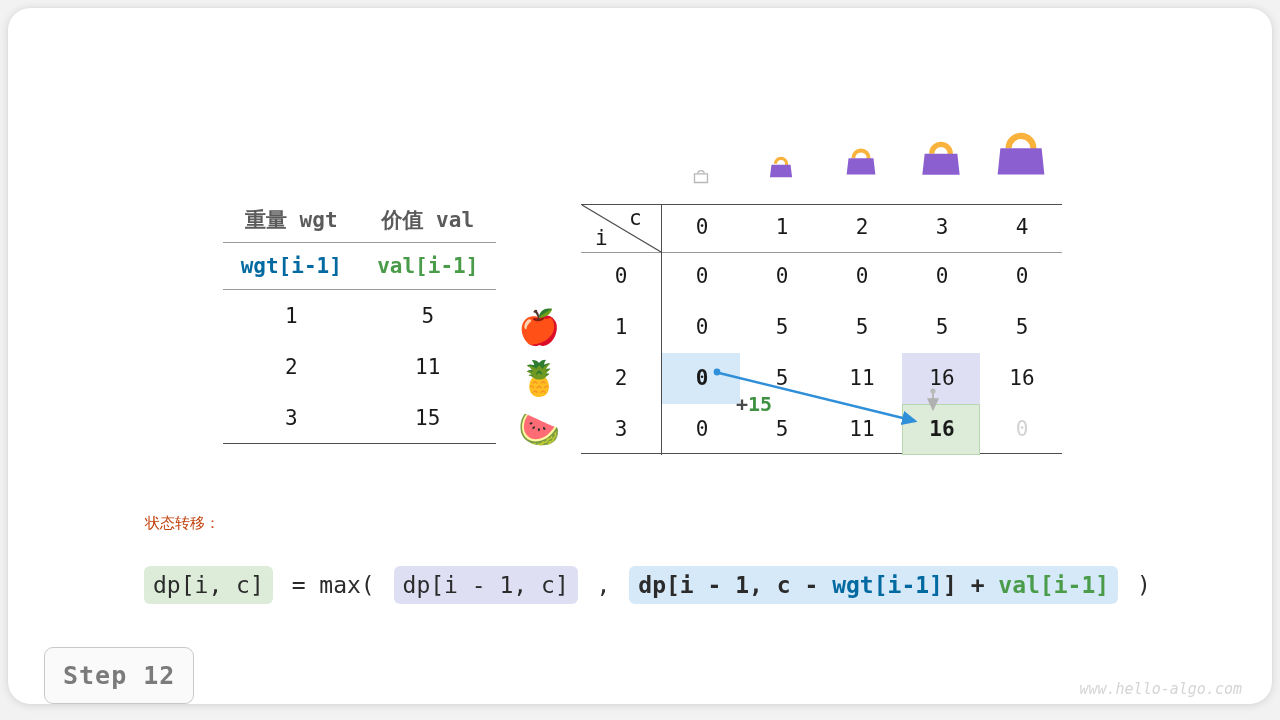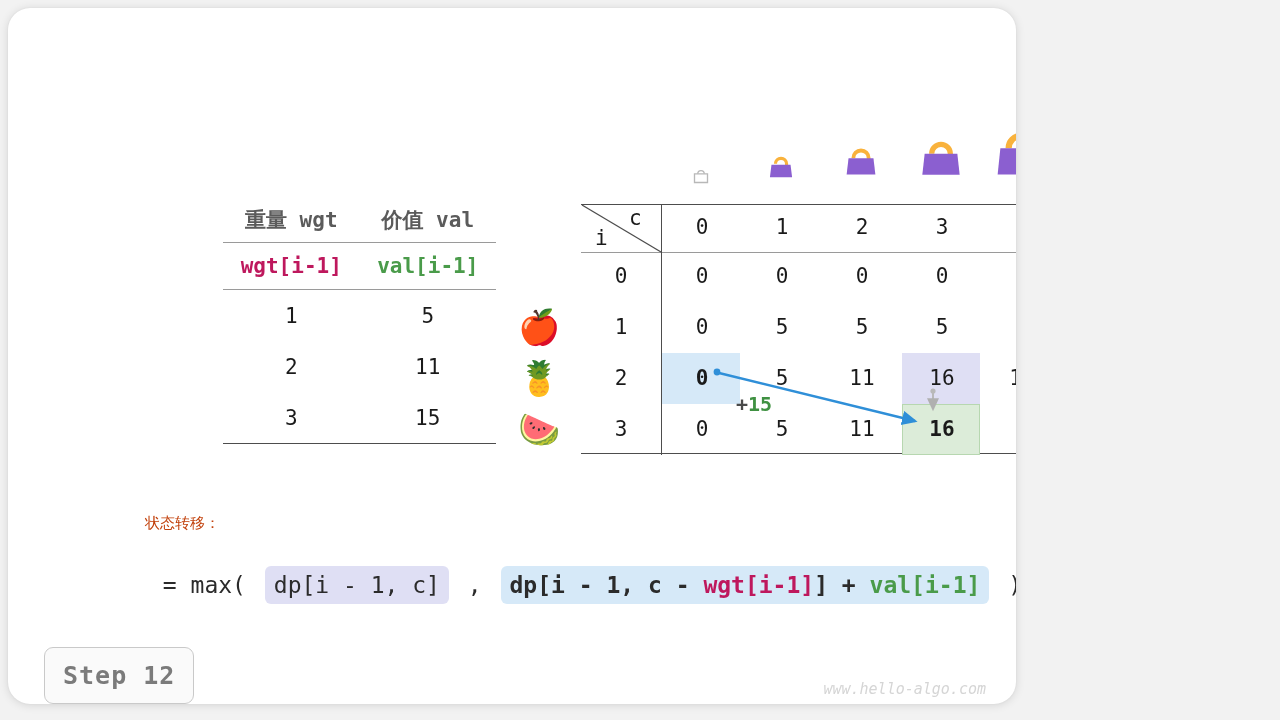--- a/index.html
+++ b/index.html
@@ -16,21 +16,21 @@
     position: relative;
     width: 1280px;
     height: 720px;
     background: #f2f2f2;
   }
 
   #card {
     position: absolute;
     left: 8px;
     top: 8px;
-    width: 1008px;
+    width: 1264px;
     height: 696px;
     background: #ffffff;
     border-radius: 22px;
     box-shadow: 0 1px 10px rgba(0,0,0,0.13), 0 0 2px rgba(0,0,0,0.06);
     overflow: hidden;
   }
 
   
   #items-table {
     position: absolute;
@@ -53,21 +53,21 @@
   .it-head {
     color: #5b5b5b;
     font-weight: bold;
     font-size: 21px;
     height: 44px !important;
   }
   .it-subrow td {
     font-weight: bold;
     height: 46px !important;
   }
-  .teal { color: #be185d; }
+  .teal { color: #0369a1; }
   .green { color: #4a9b4a; }
   .rule-top { border-bottom: 1.6px solid #9a9a9a; }
   .rule-mid { border-bottom: 1.6px solid #9a9a9a; }
   .rule-bottom { border-bottom: 1.6px solid #4d4d4d; }
   .val-cell { color: #1a1a1a; font-weight: normal; }
 
   
   .fruit {
     position: absolute;
     left: 508px;
@@ -351,20 +351,21 @@
 
       <circle cx="925" cy="383" r="2.6" fill="#b9b9b9"></circle>
       <line x1="925" y1="384" x2="925" y2="401" stroke="#b9b9b9" stroke-width="2" marker-end="url(#ghead)"></line>
     </svg>
 
     <div id="plus15"><span>+</span><span class="num">15</span></div>
 
     <div id="transition-label">状态转移：</div>
 
     <div id="formula">
+      <span class="chip chip-green">dp[i, c]</span>
       <span class="sp"> = max( </span>
       <span class="chip chip-purple">dp[i - 1, c]</span>
       <span class="sp"> , </span>
       <span class="chip chip-blue"><span>dp[i - 1, c - </span><span class="teal">wgt[i-1]</span><span>] + </span><span class="green">val[i-1]</span></span>
       <span class="sp"> )</span>
     </div>
 
     <div id="step-badge">Step 12</div>
     <div id="watermark">www.hello-algo.com</div>
 

